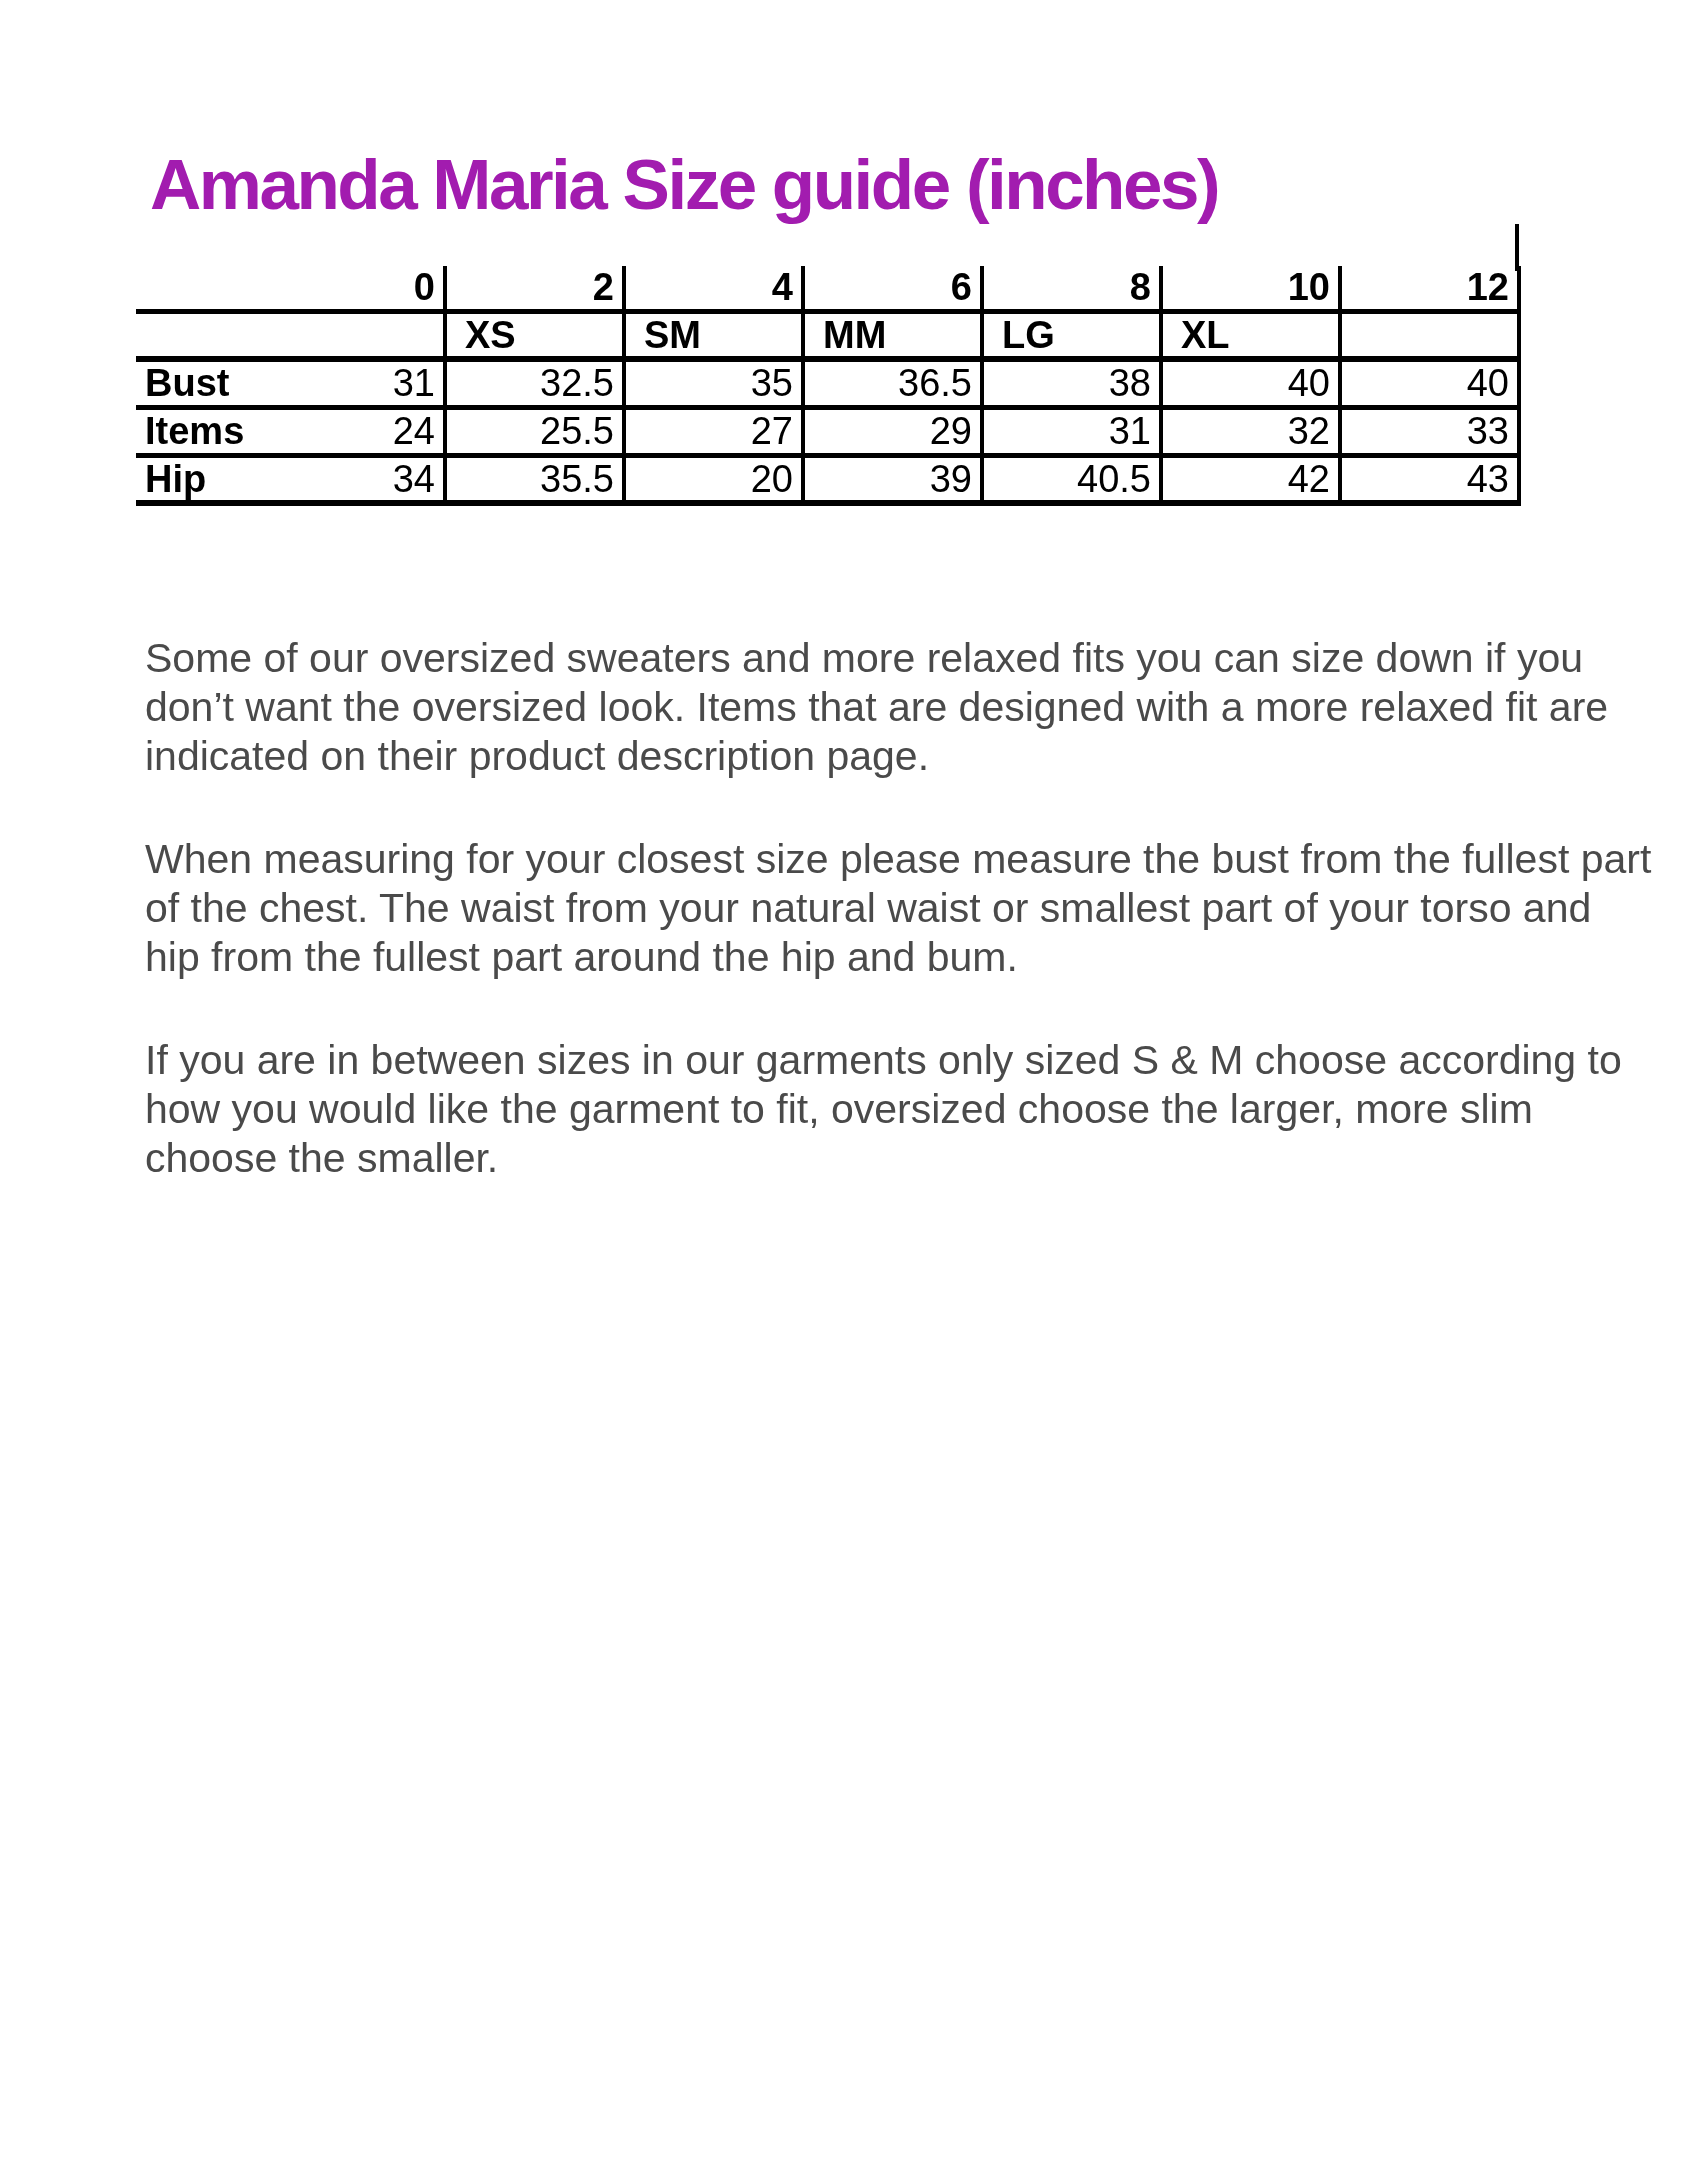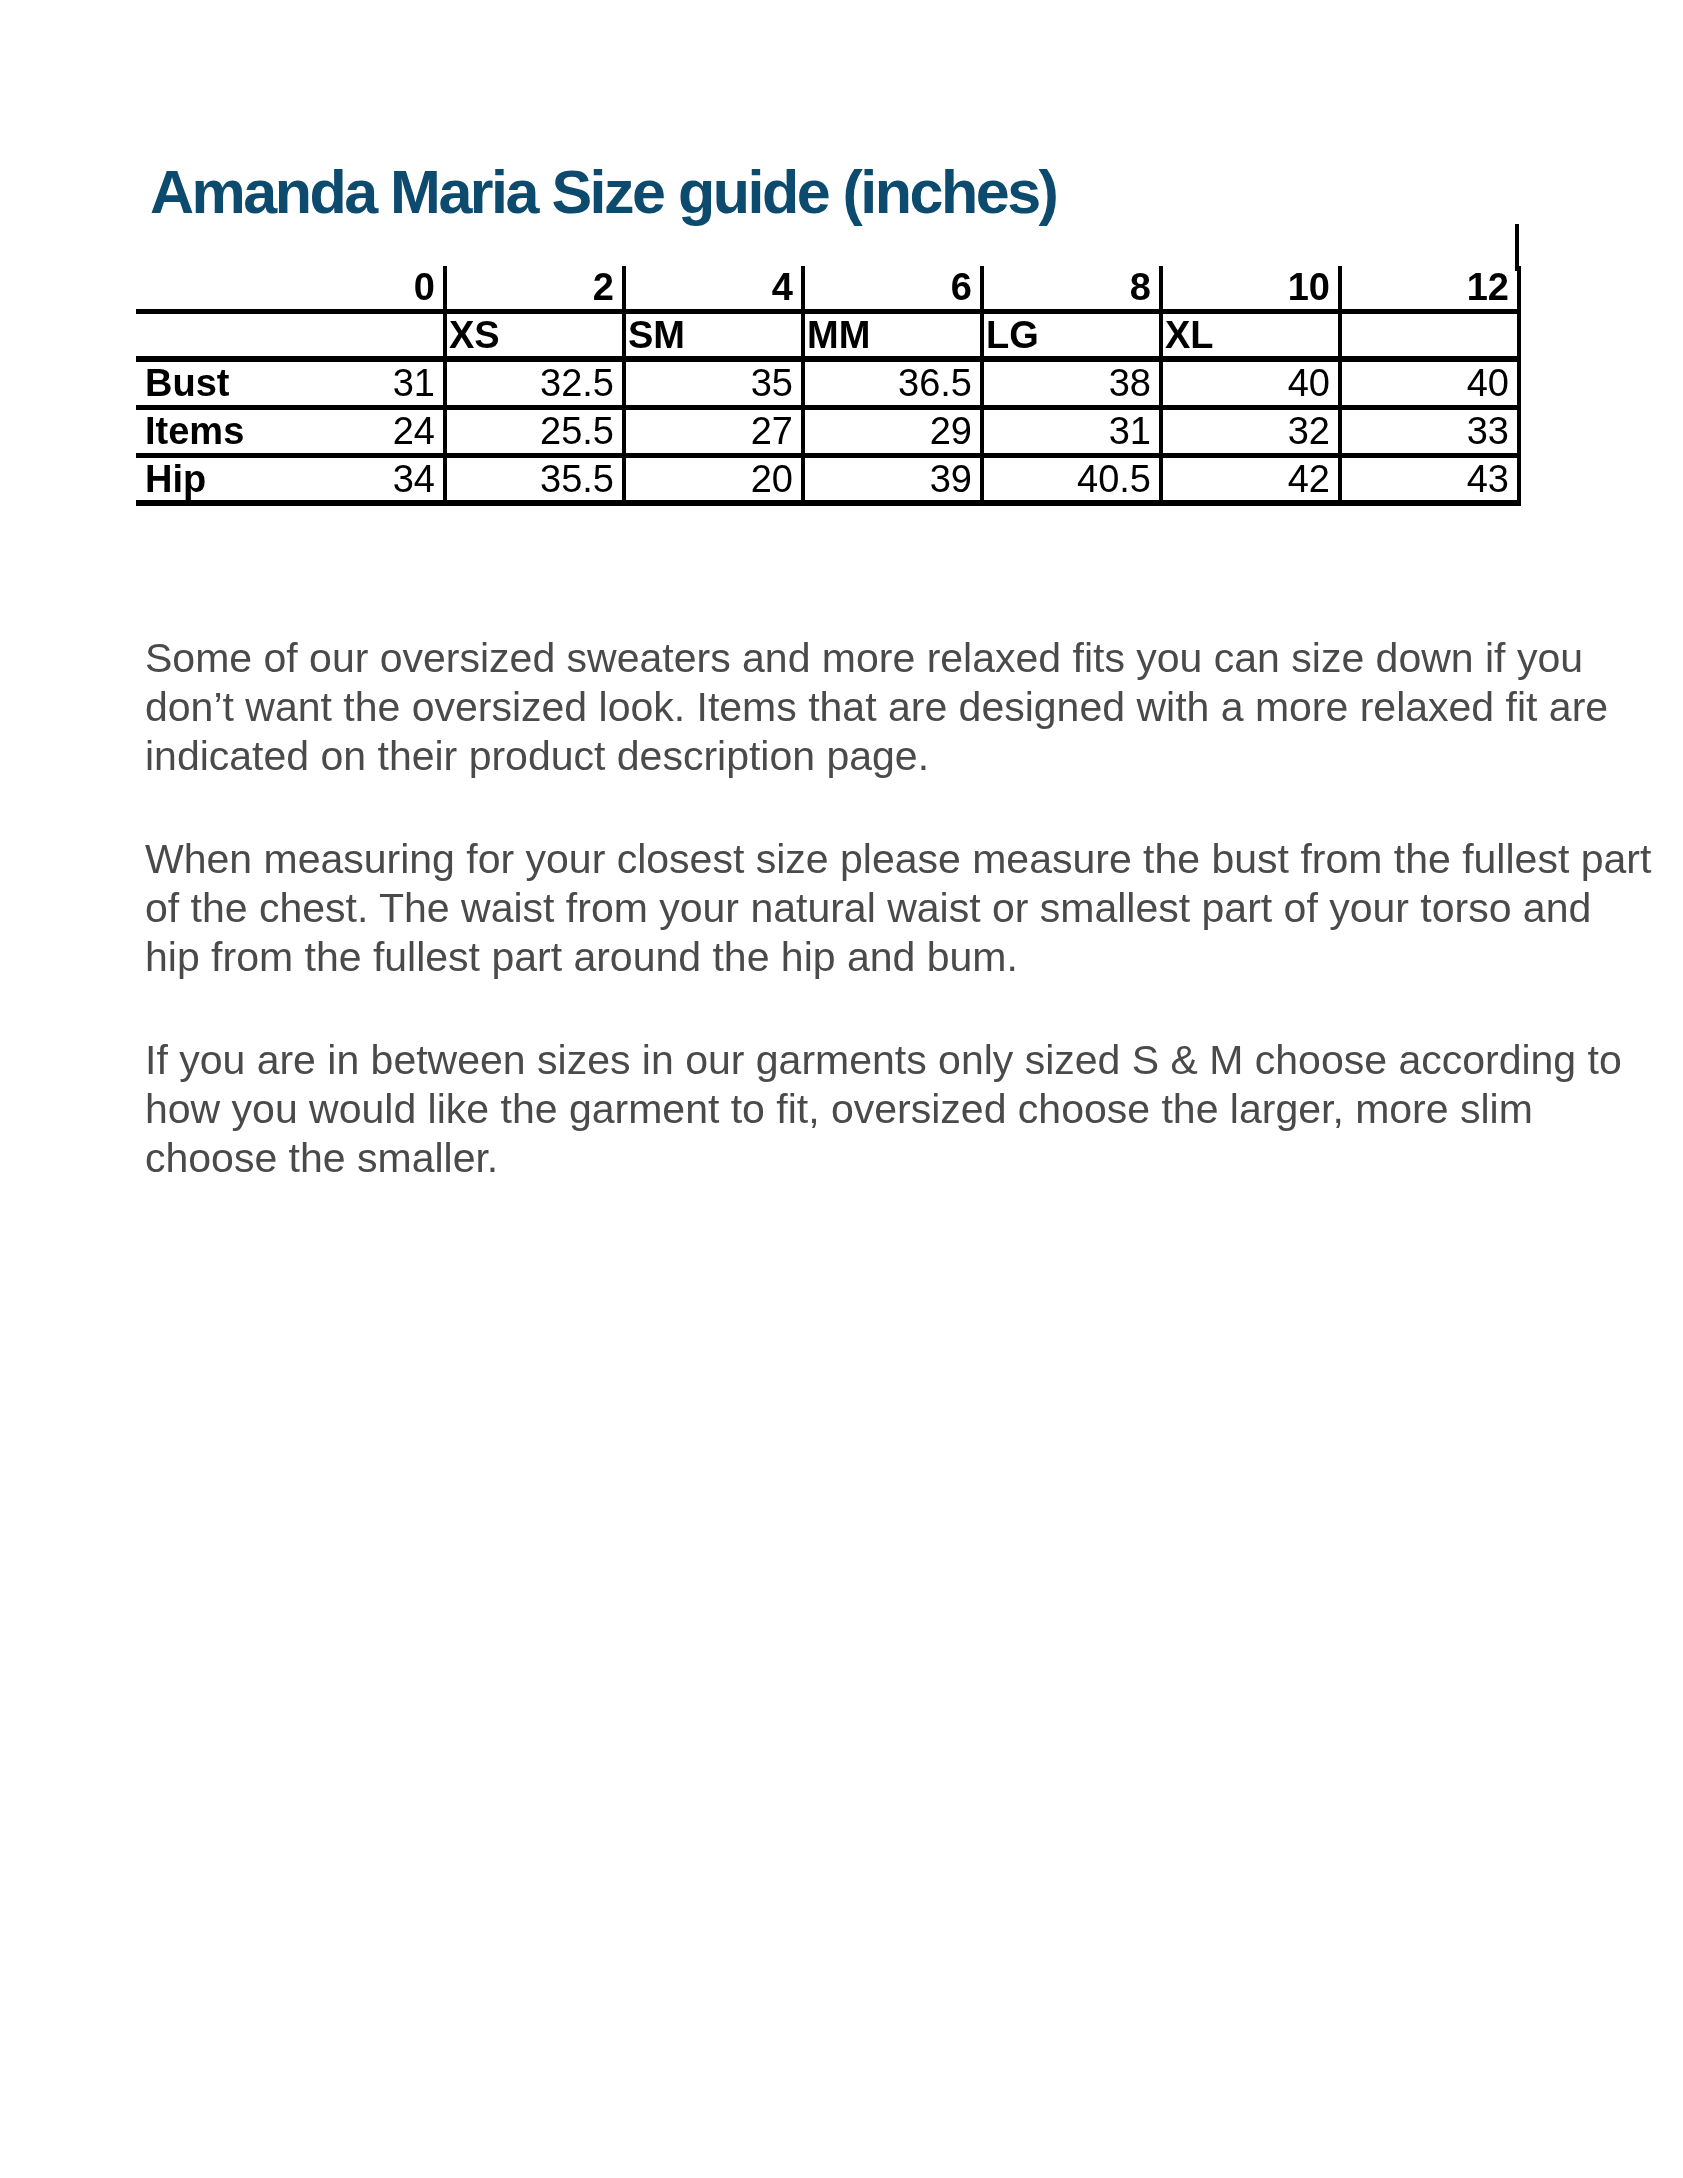--- a/index.html
+++ b/index.html
@@ -12,27 +12,26 @@
     font-family: "Liberation Sans", sans-serif;
     color: #000;
     overflow: hidden;
   }
 
   
   .doc-title {
     position: absolute;
     left: 150px;
     top: 147px;
-    font-size: 61px;
+    font-size: 71px;
     font-weight: 700;
     letter-spacing: -2.5px;
     line-height: 75px;
-    color: #0c4a6e;
+    color: #a21caf;
     white-space: nowrap;
-    margin-top: 8px;
   }
 
   
   .size-table {
     position: absolute;
     left: 136px;
     top: 266px;
     display: grid;
     grid-template-columns: 307px repeat(6, 179px);
     grid-auto-rows: 48px;
@@ -51,21 +50,21 @@
   .cell.first {
     border-left: none;
     justify-content: space-between;
     padding-left: 9px;
   }
   .row-num  .cell { border-bottom: 5px solid #000; font-weight: 700; }
   .row-sizes .cell {
     border-bottom: 6px solid #000;
     font-weight: 700;
     justify-content: flex-start;
-    padding-left: 2px;
+    padding-left: 18px;
   }
   .row-sizes .cell.first { justify-content: space-between; padding-left: 9px; }
   .row-meas .cell { border-bottom: 5px solid #000; font-weight: 400; }
   .row-meas.row-last .cell { border-bottom: 6px solid #000; }
   .lbl { font-weight: 700; }
 
   
   .right-stub {
     position: absolute;
     left: 1515px;

